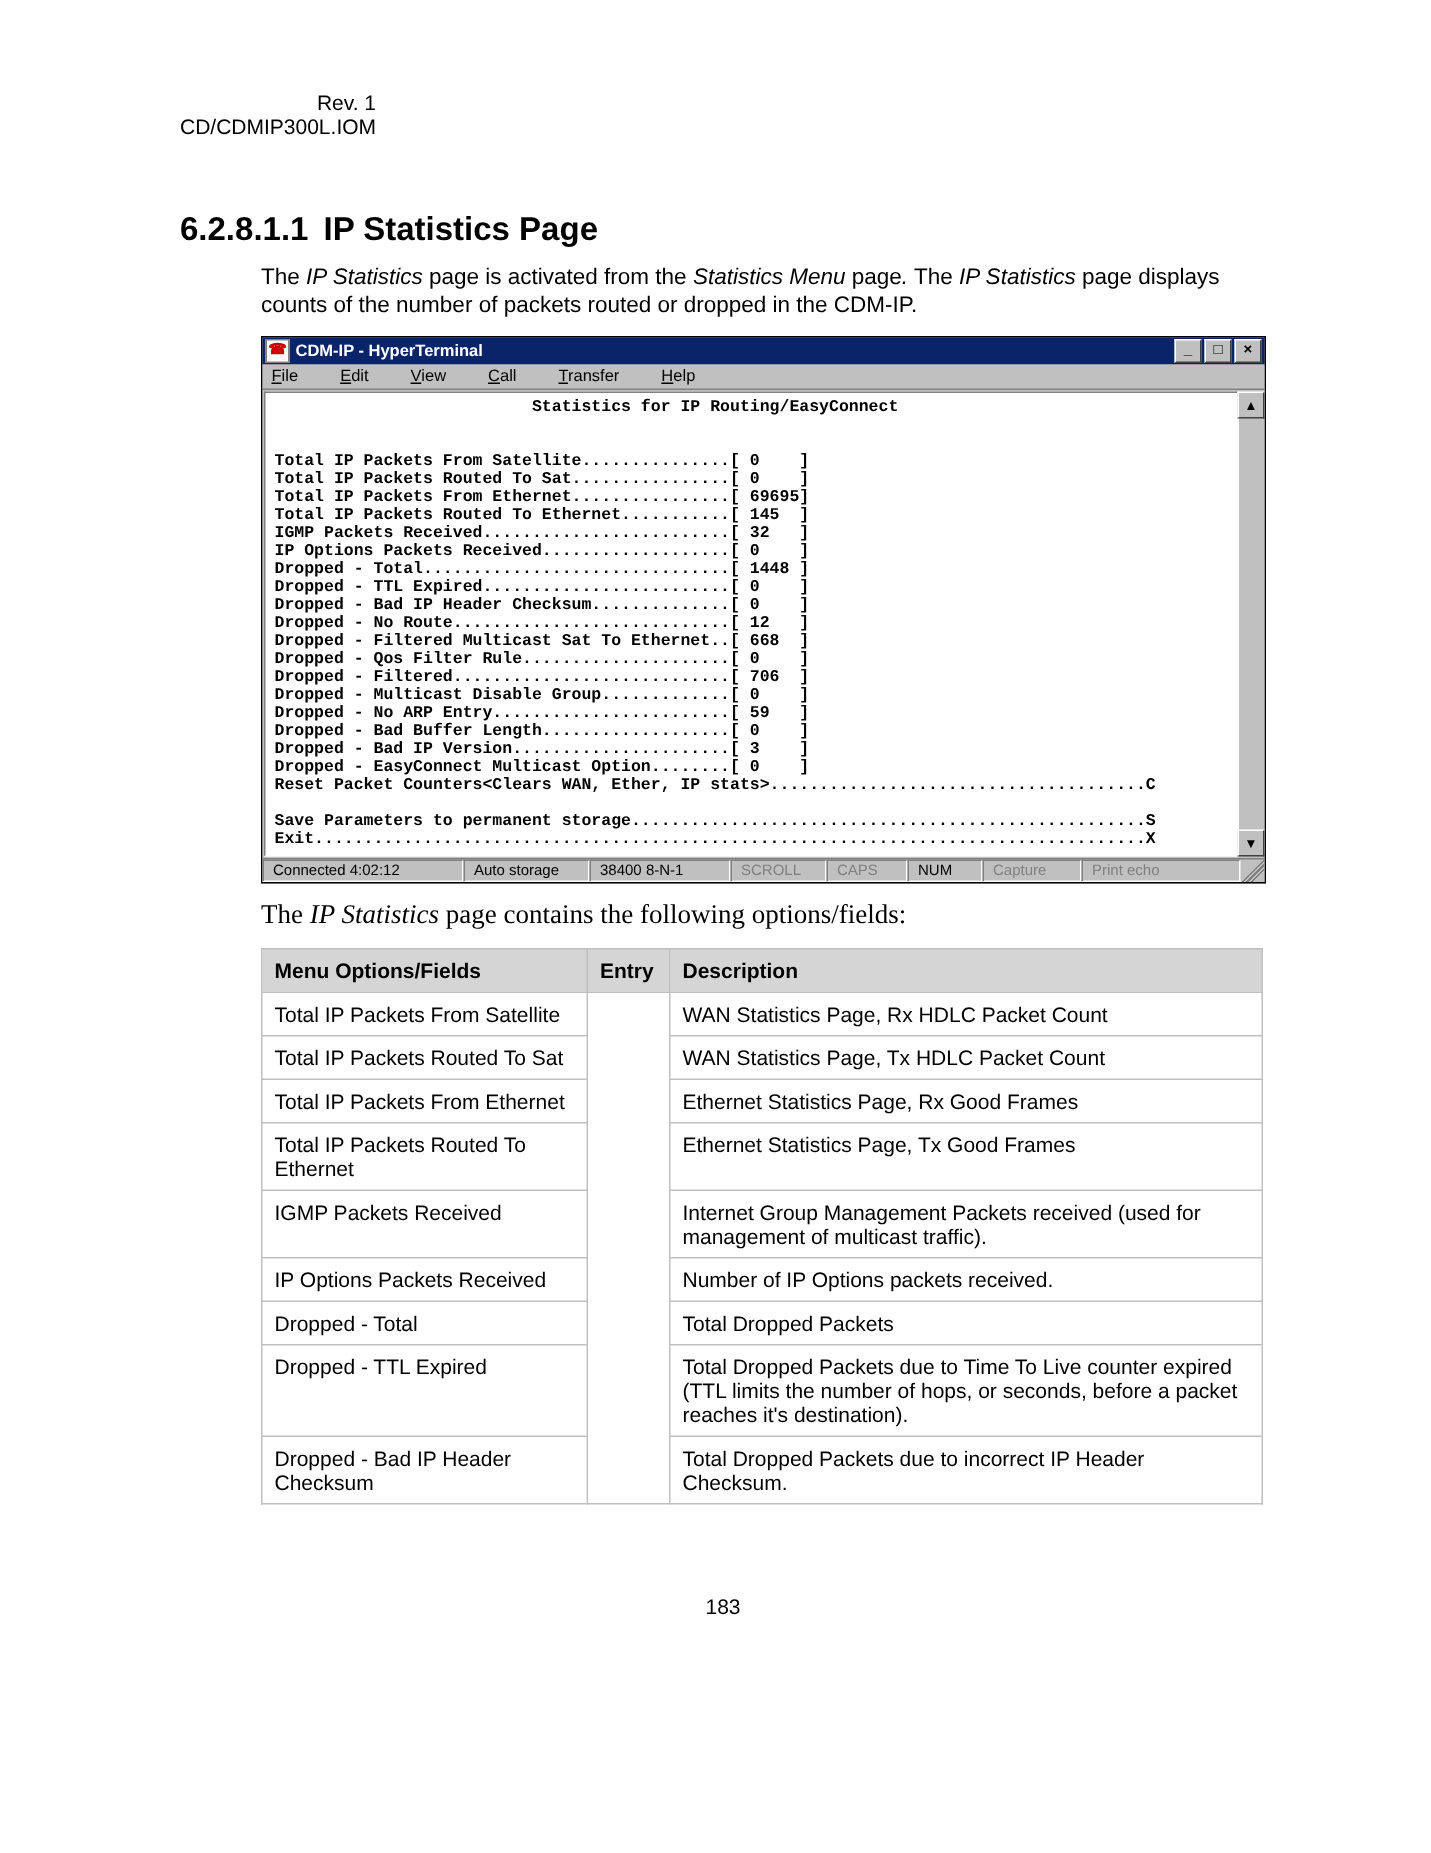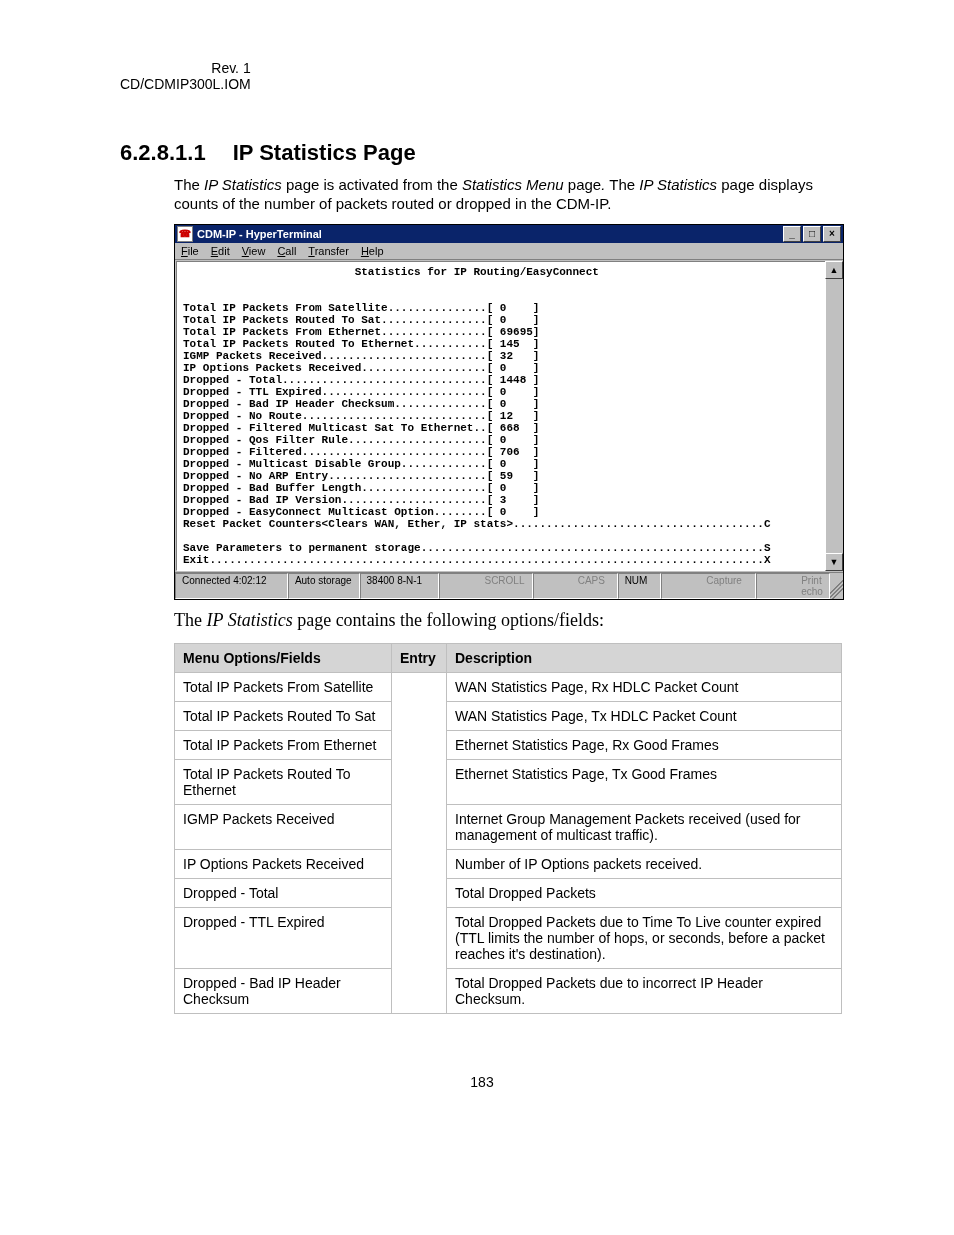--- a/index.html
+++ b/index.html
@@ -20,21 +20,21 @@
     justify-content: space-between;
     font-size: 14px;
     margin-bottom: 4px;
   }
   .hdr-right { text-align: right; }
   h1 {
     font-size: 22px;
     font-weight: bold;
     margin: 48px 0 10px 0;
   }
-  h1 .secno { margin-right: 27px; }
+  h1 .secno { margin-right: 10px; }
   .intro {
     font-family: Liberation Sans, sans-serif;
     font-size: 15px;
     line-height: 1.25;
     margin: 0 0 10px 54px;
   }
   .intro em { font-style: italic; }
   
   .shot {
     margin-left: 54px;
@@ -67,21 +67,21 @@
     border-top:1px solid #fff;border-left:1px solid #fff;
     border-right:1px solid #404040;border-bottom:1px solid #404040;
     display:flex;align-items:center;justify-content:center;
     font-size:10px;font-weight:bold;color:#000;
   }
   .menubar {
     background:#c0c0c0;
     padding:2px 6px;
     border-bottom:1px solid #808080;
     display:flex;
-    gap:12px;
+    gap:28px;
   }
   .menubar span u { text-decoration: underline; }
   .term-area {
     display:flex;
     background:#c0c0c0;
     padding:1px;
   }
   .term {
     background:#fff;
     border-top:1px solid #808080;
@@ -117,21 +117,21 @@
     font-size:10px;
   }
   .scell {
     border-top:1px solid #808080;
     border-left:1px solid #808080;
     border-right:1px solid #fff;
     border-bottom:1px solid #fff;
     padding:1px 6px;
     color:#000;
   }
-  .scell.dim { color:#808080;padding-left:44px; }
+  .scell.dim { color:#808080; }
   .grip {
     width:16px;
     background:
       linear-gradient(135deg,transparent 50%,#808080 50%,#808080 55%,transparent 55%),
       linear-gradient(135deg,transparent 60%,#808080 60%,#808080 65%,transparent 65%),
       linear-gradient(135deg,transparent 70%,#808080 70%,#808080 75%,transparent 75%);
   }
   .caption {
     font-family: "Times New Roman", Times, serif;
     font-size: 18px;

